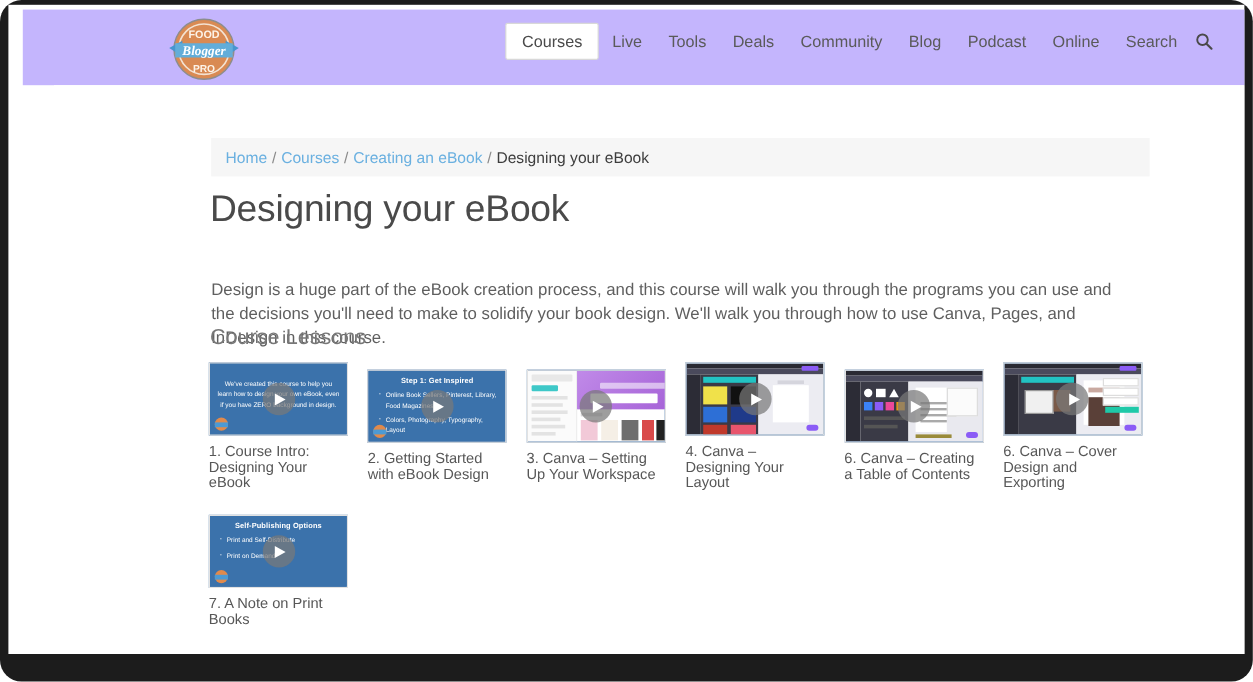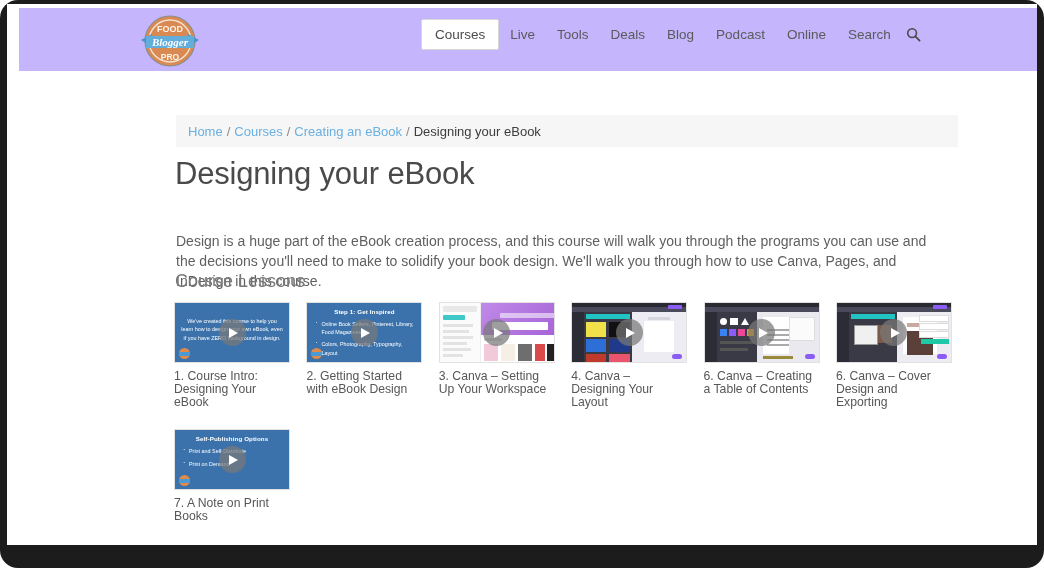--- a/index.html
+++ b/index.html
@@ -71,21 +71,21 @@
     font-size:14px;line-height:20px;color:#5f5f5f;
   }
   .section-title{
     position:absolute;left:130px;top:200px;
     font-size:18px;font-weight:400;color:#787878;
   }
 
   
   .grid{
     position:absolute;left:129px;top:231px;width:800px;
-    display:flex;flex-wrap:wrap;gap:0px;
+    display:flex;flex-wrap:wrap;gap:0px;align-items:center;
   }
   .lesson{
     width:116px;margin-right:16.4px;margin-bottom:21px;cursor:pointer;
   }
   .lesson:nth-child(6n){margin-right:0;}
   .thumb{
     position:relative;width:116px;height:61px;
     border:1px solid #e2e2e2;box-sizing:border-box;
     overflow:hidden;background:#3b6fa8;
   }
@@ -157,20 +157,21 @@
           <text x="32" y="33" text-anchor="middle" font-family="Liberation Serif, serif" font-size="11" font-style="italic" font-weight="bold" fill="#ffffff">Blogger</text>
           <text x="32" y="47" text-anchor="middle" font-family="Liberation Sans, sans-serif" font-size="8.5" font-weight="bold" fill="#fdf3e8">PRO</text>
         </svg>
       </div>
 
       <div class="nav">
         <div class="nav-item active">Courses</div>
         <div class="nav-item">Live</div>
         <div class="nav-item">Tools</div>
         <div class="nav-item">Deals</div>
+        <div class="nav-item">Community</div>
         <div class="nav-item">Blog</div>
         <div class="nav-item">Podcast</div>
         <div class="nav-item">Online</div>
         <div class="nav-item">Search</div>
         <div class="search-icon">
           <svg width="15" height="15" viewBox="0 0 16 16">
             <circle cx="6.5" cy="6.5" r="4.7" fill="none" stroke="#4a4a4a" stroke-width="1.7"></circle>
             <line x1="10" y1="10" x2="14.5" y2="14.5" stroke="#4a4a4a" stroke-width="1.9" stroke-linecap="round"></line>
           </svg>
         </div>

